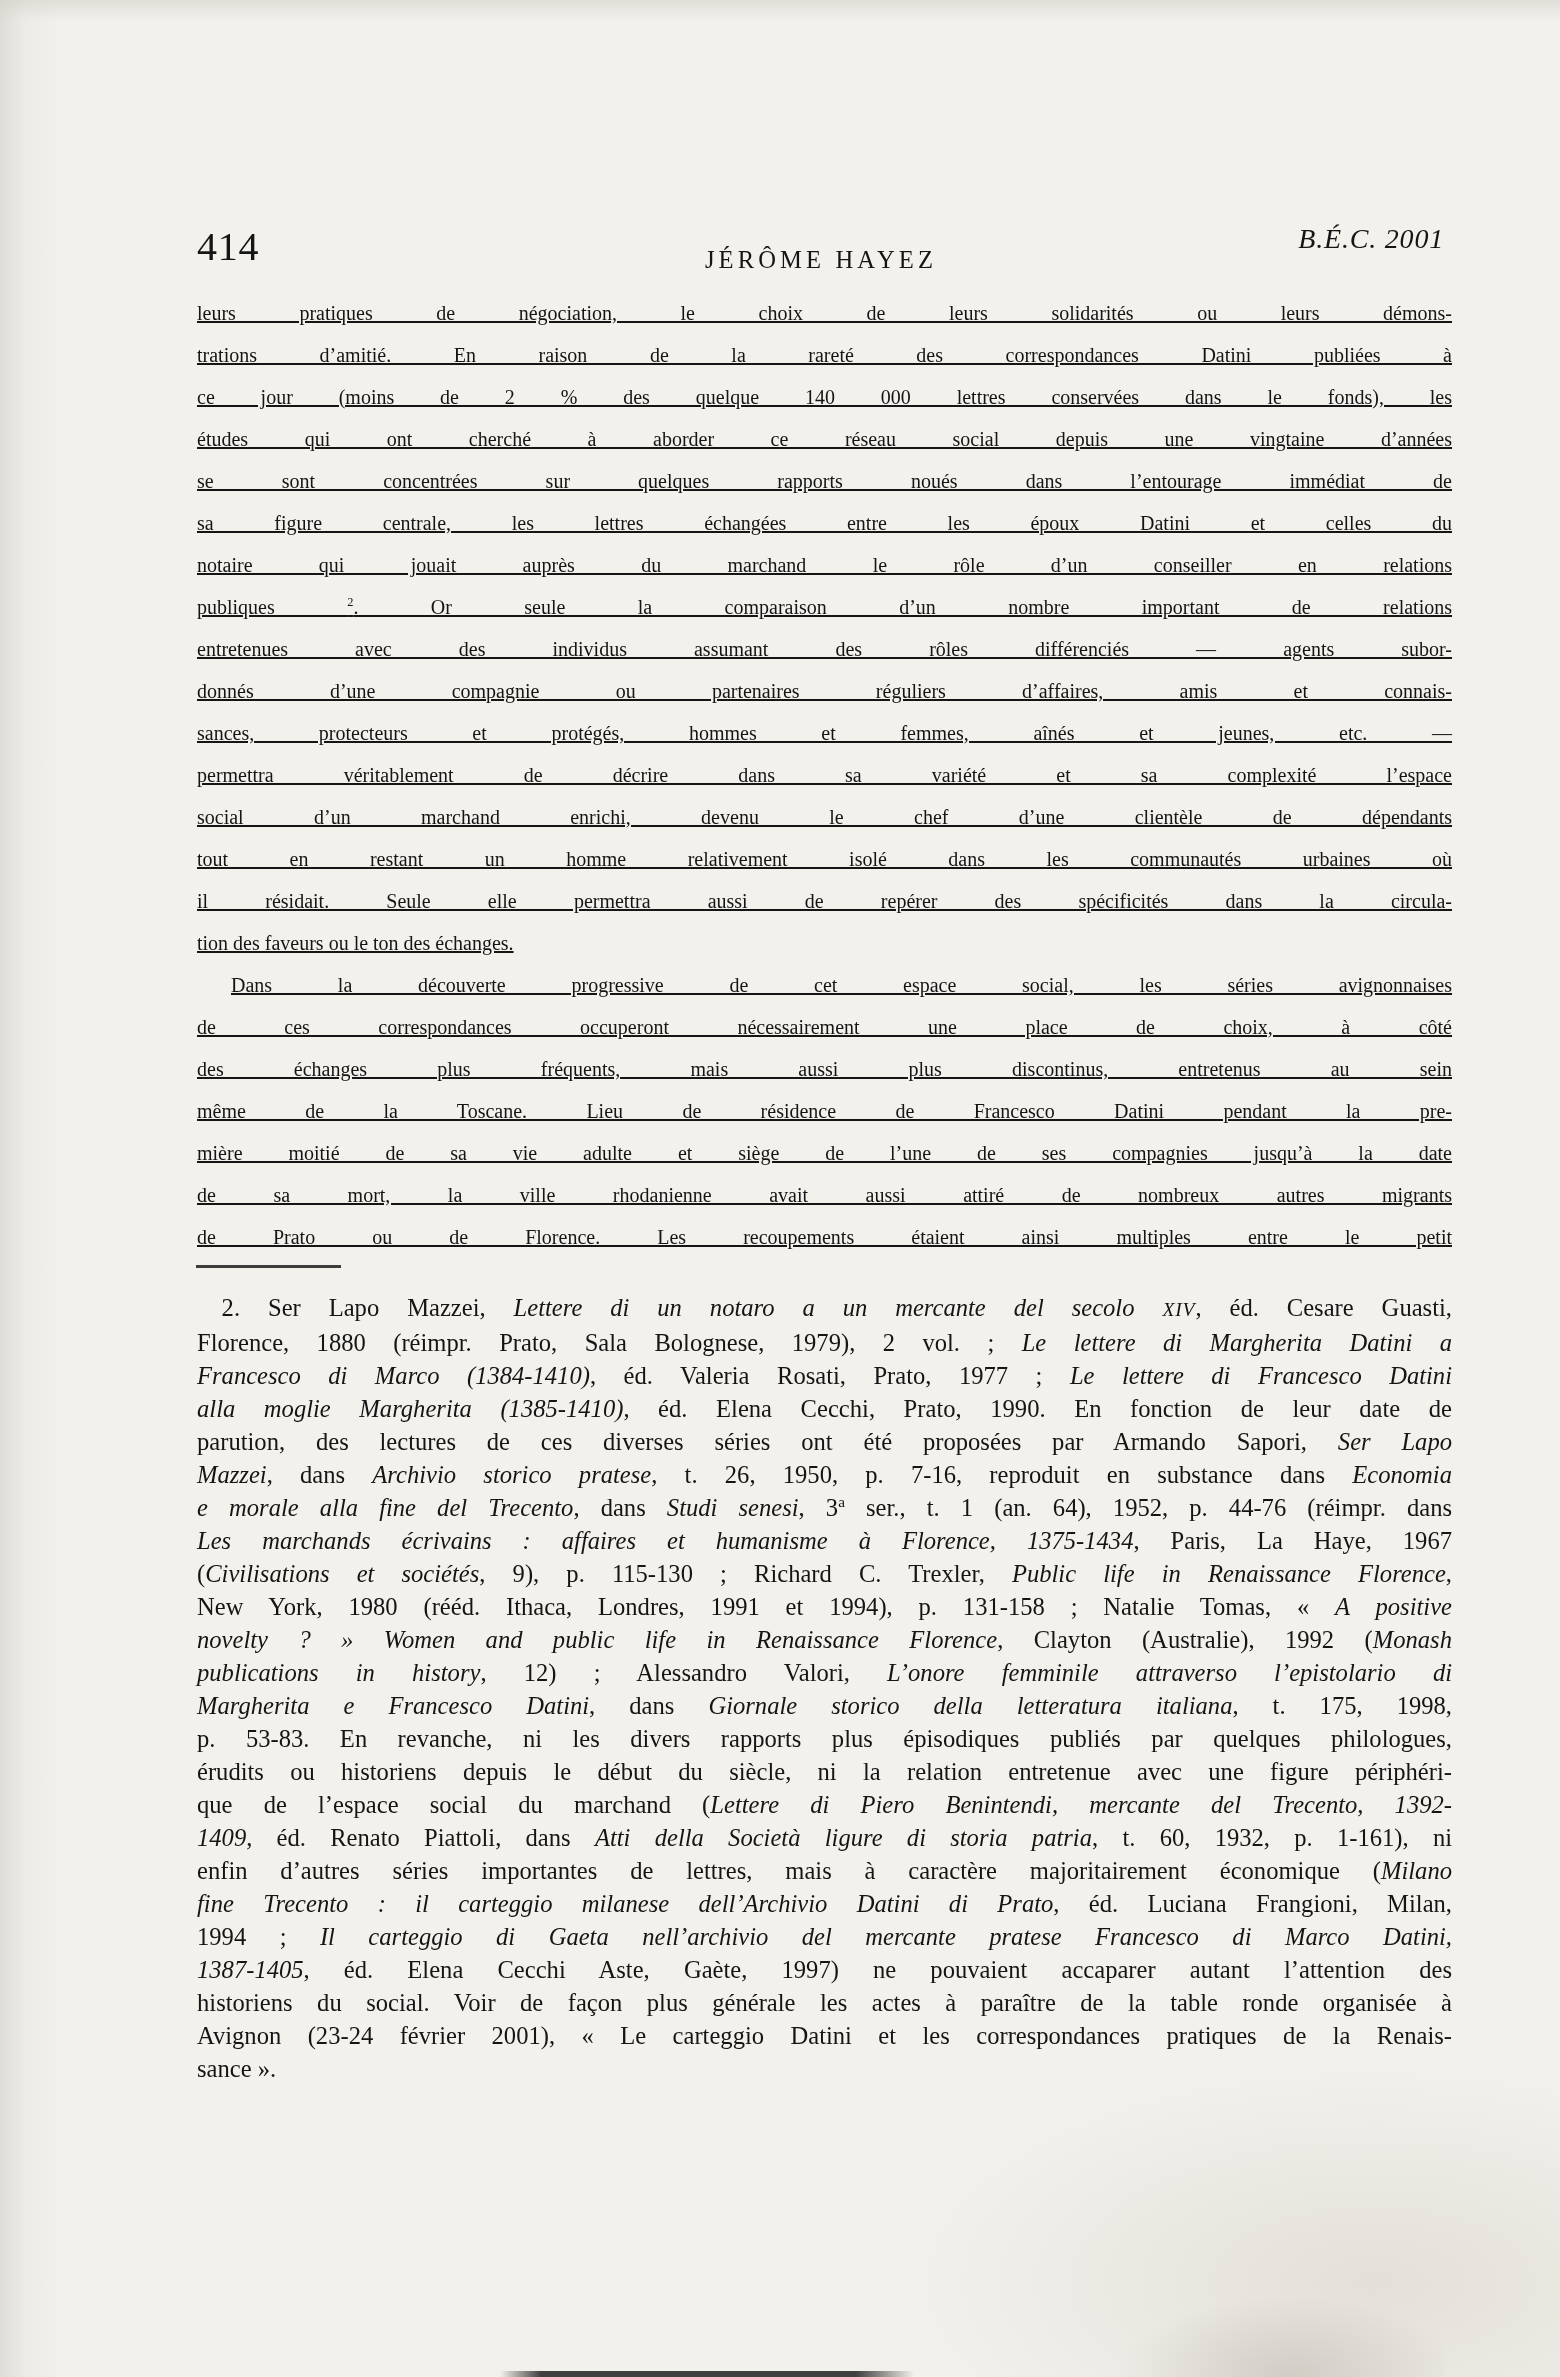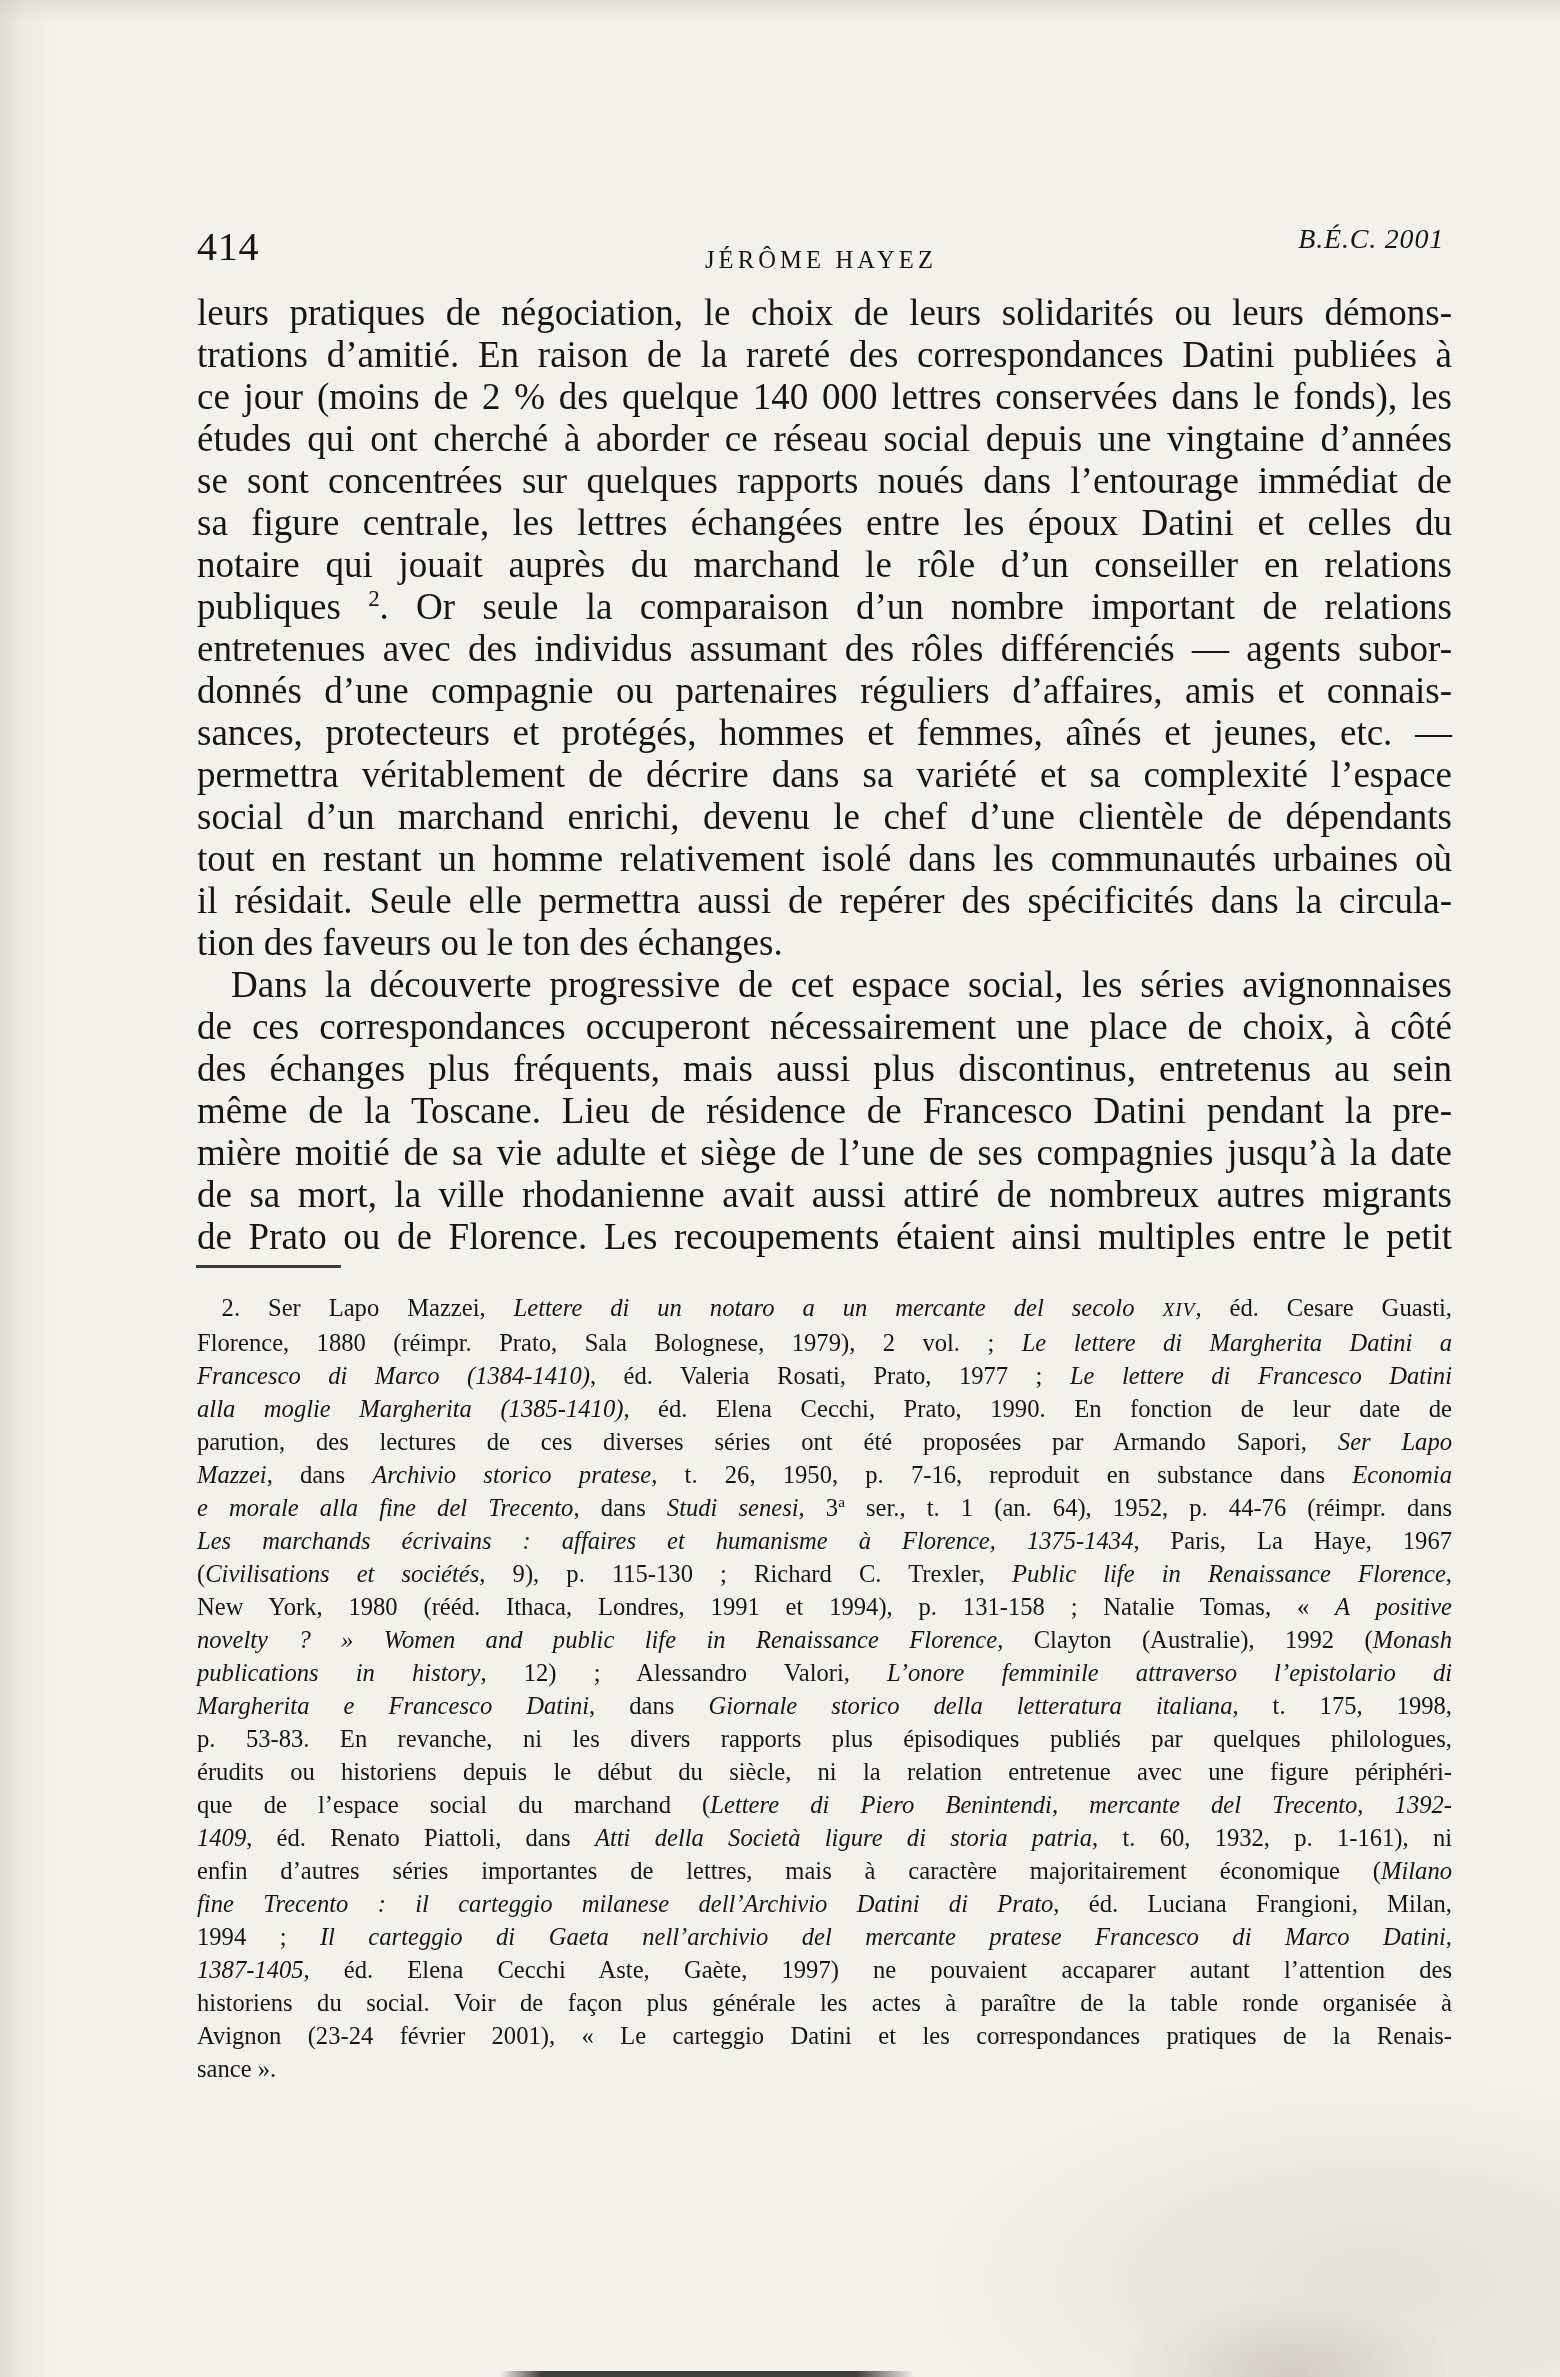--- a/index.html
+++ b/index.html
@@ -20,21 +20,21 @@
 
   
   .header { position:absolute; top:223px; left:197px; width:1255px; height:39px; }
   .page-number { position:absolute; left:0; top:0; font-size:40px; letter-spacing:0.8px; }
   .running-title { position:absolute; left:0; right:7px; top:4.1px; text-align:center; font-size:24.6px; letter-spacing:4.1px;margin-top:19px; }
   .journal-ref { position:absolute; right:8px; top:0; font-style:italic; font-size:28px; letter-spacing:0.8px; }
 
   
   .bodytext {
     position:absolute; top:292px; left:197px; width:1255px;
-    font-size:37px; line-height:42px;
+    font-size:20px; line-height:42px;text-decoration:underline;
   }
   
   .footnote {
     position:absolute; top:1291px; left:197px; width:1255px;
     font-size:24.6px; line-height:33px;
   }
   .fnrule { position:absolute; top:1265px; left:196px; width:145px; height:2.5px; background:#3c3c3c; }
 
   .tline { text-align:justify; text-align-last:justify; }
   .tline.endline { text-align-last:left; }

